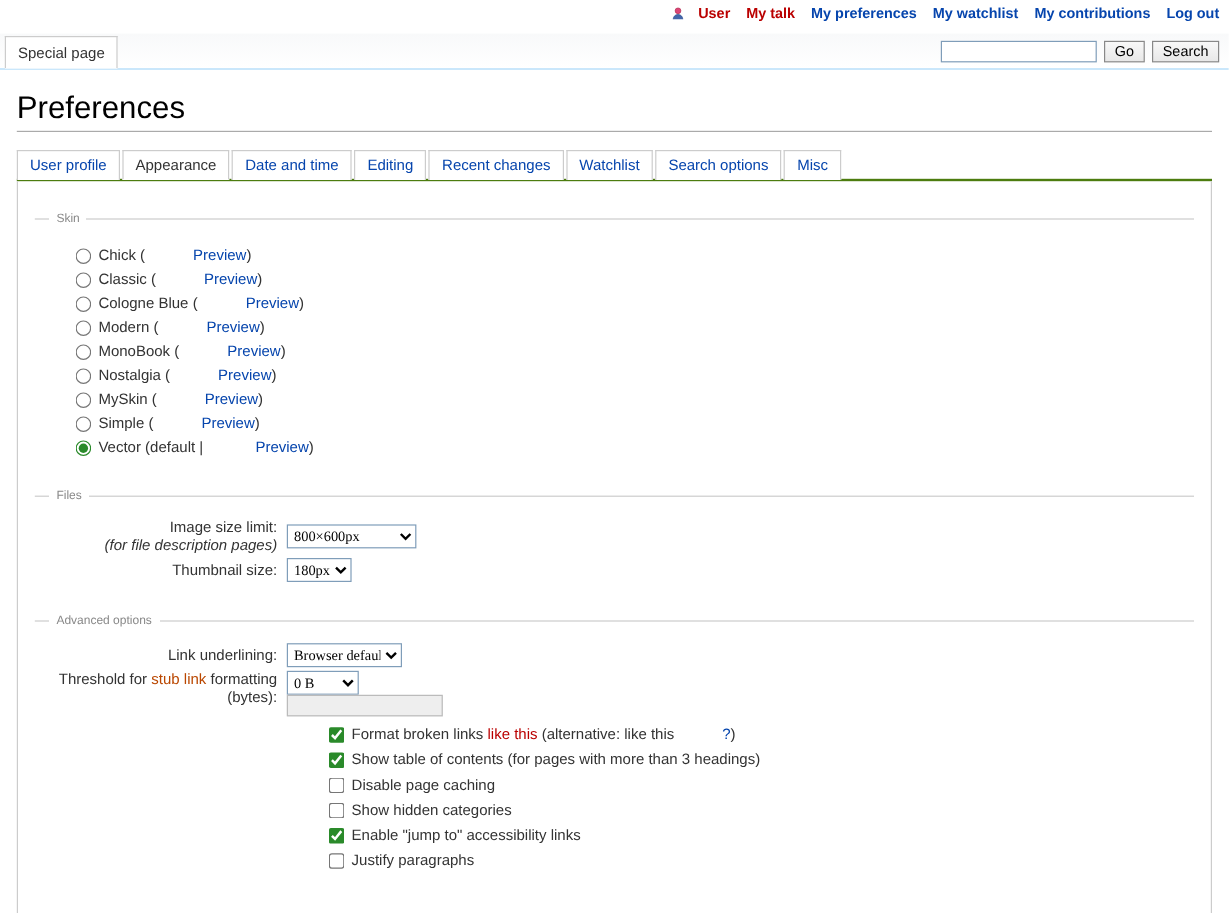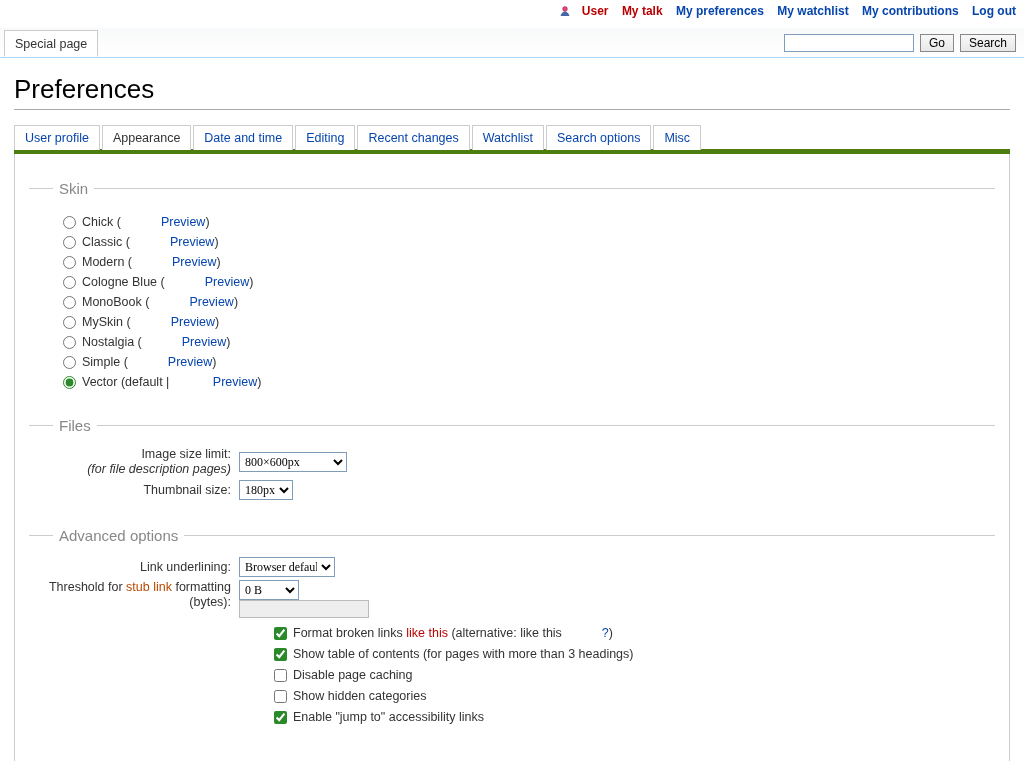--- a/index.html
+++ b/index.html
@@ -75,21 +75,21 @@
     font-size: 26px;
     font-weight: normal;
     border-bottom: 1px solid #aaa;
     padding-bottom: 4px;
     margin: 6px 0 14px 0;
     color: #000;
   }
 
   .prefs-tabs {
     display: flex;
-    border-bottom: 5px solid #4d7c0f;
+    border-bottom: 2px solid #4d7c0f;
     font-size: 12.5px;
   }
   .prefs-tab {
     border: 1px solid #ccc;
     border-bottom: none;
     padding: 5px 10px 4px;
     margin-right: 2px;
     background: #fff;
     position: relative;
     top: 1px;
@@ -110,22 +110,22 @@
 
   fieldset.section {
     border: none;
     border-top: 1px solid #ccc;
     margin: 10px 0 24px;
     padding: 10px 0 0 0;
   }
   fieldset.section > legend {
     color: #888;
     padding: 0 6px;
-    margin-left: 24px;
-    font-size: 15px;
+    margin-left: 12px;
+    font-size: 10px;
   }
 
   .skin-list {
     margin: 6px 0 0 34px;
   }
   .skin-item {
     display: flex;
     align-items: center;
     margin: 2px 0;
     line-height: 18px;
@@ -228,37 +228,37 @@
         <div class="skin-item">
           <input type="radio" name="skin" style="">
           <span><span>Chick</span> (<a>Preview</a>)</span>
         </div>
         <div class="skin-item">
           <input type="radio" name="skin" style="">
           <span><span>Classic</span> (<a>Preview</a>)</span>
         </div>
         <div class="skin-item">
           <input type="radio" name="skin" style="">
+          <span><span>Cologne Blue</span> (<a>Preview</a>)</span>
+        </div>
+        <div class="skin-item">
+          <input type="radio" name="skin" style="">
           <span><span>Modern</span> (<a>Preview</a>)</span>
         </div>
         <div class="skin-item">
           <input type="radio" name="skin" style="">
-          <span><span>Cologne Blue</span> (<a>Preview</a>)</span>
-        </div>
-        <div class="skin-item">
-          <input type="radio" name="skin" style="">
           <span><span>MonoBook</span> (<a>Preview</a>)</span>
         </div>
         <div class="skin-item">
           <input type="radio" name="skin" style="">
+          <span><span>Nostalgia</span> (<a>Preview</a>)</span>
+        </div>
+        <div class="skin-item">
+          <input type="radio" name="skin" style="">
           <span><span>MySkin</span> (<a>Preview</a>)</span>
-        </div>
-        <div class="skin-item">
-          <input type="radio" name="skin" style="">
-          <span><span>Nostalgia</span> (<a>Preview</a>)</span>
         </div>
         <div class="skin-item">
           <input type="radio" name="skin" style="">
           <span><span>Simple</span> (<a>Preview</a>)</span>
         </div>
         <div class="skin-item">
           <input type="radio" name="skin" checked="" style="">
           <span><span>Vector</span> (<span>default</span> | <a>Preview</a>)</span>
         </div>
       </div>
@@ -322,17 +322,21 @@
           <span>Disable page caching</span>
         </div>
         <div class="check-item">
           <input type="checkbox" style="">
           <span>Show hidden categories</span>
         </div>
         <div class="check-item">
           <input type="checkbox" checked="" style="">
           <span>Enable "jump to" accessibility links</span>
         </div>
+        <div class="check-item">
+          <input type="checkbox" style="">
+          <span>Justify paragraphs</span>
+        </div>
       </div>
     </fieldset>
 
   </div>
 </div>
 
 </body></html>

